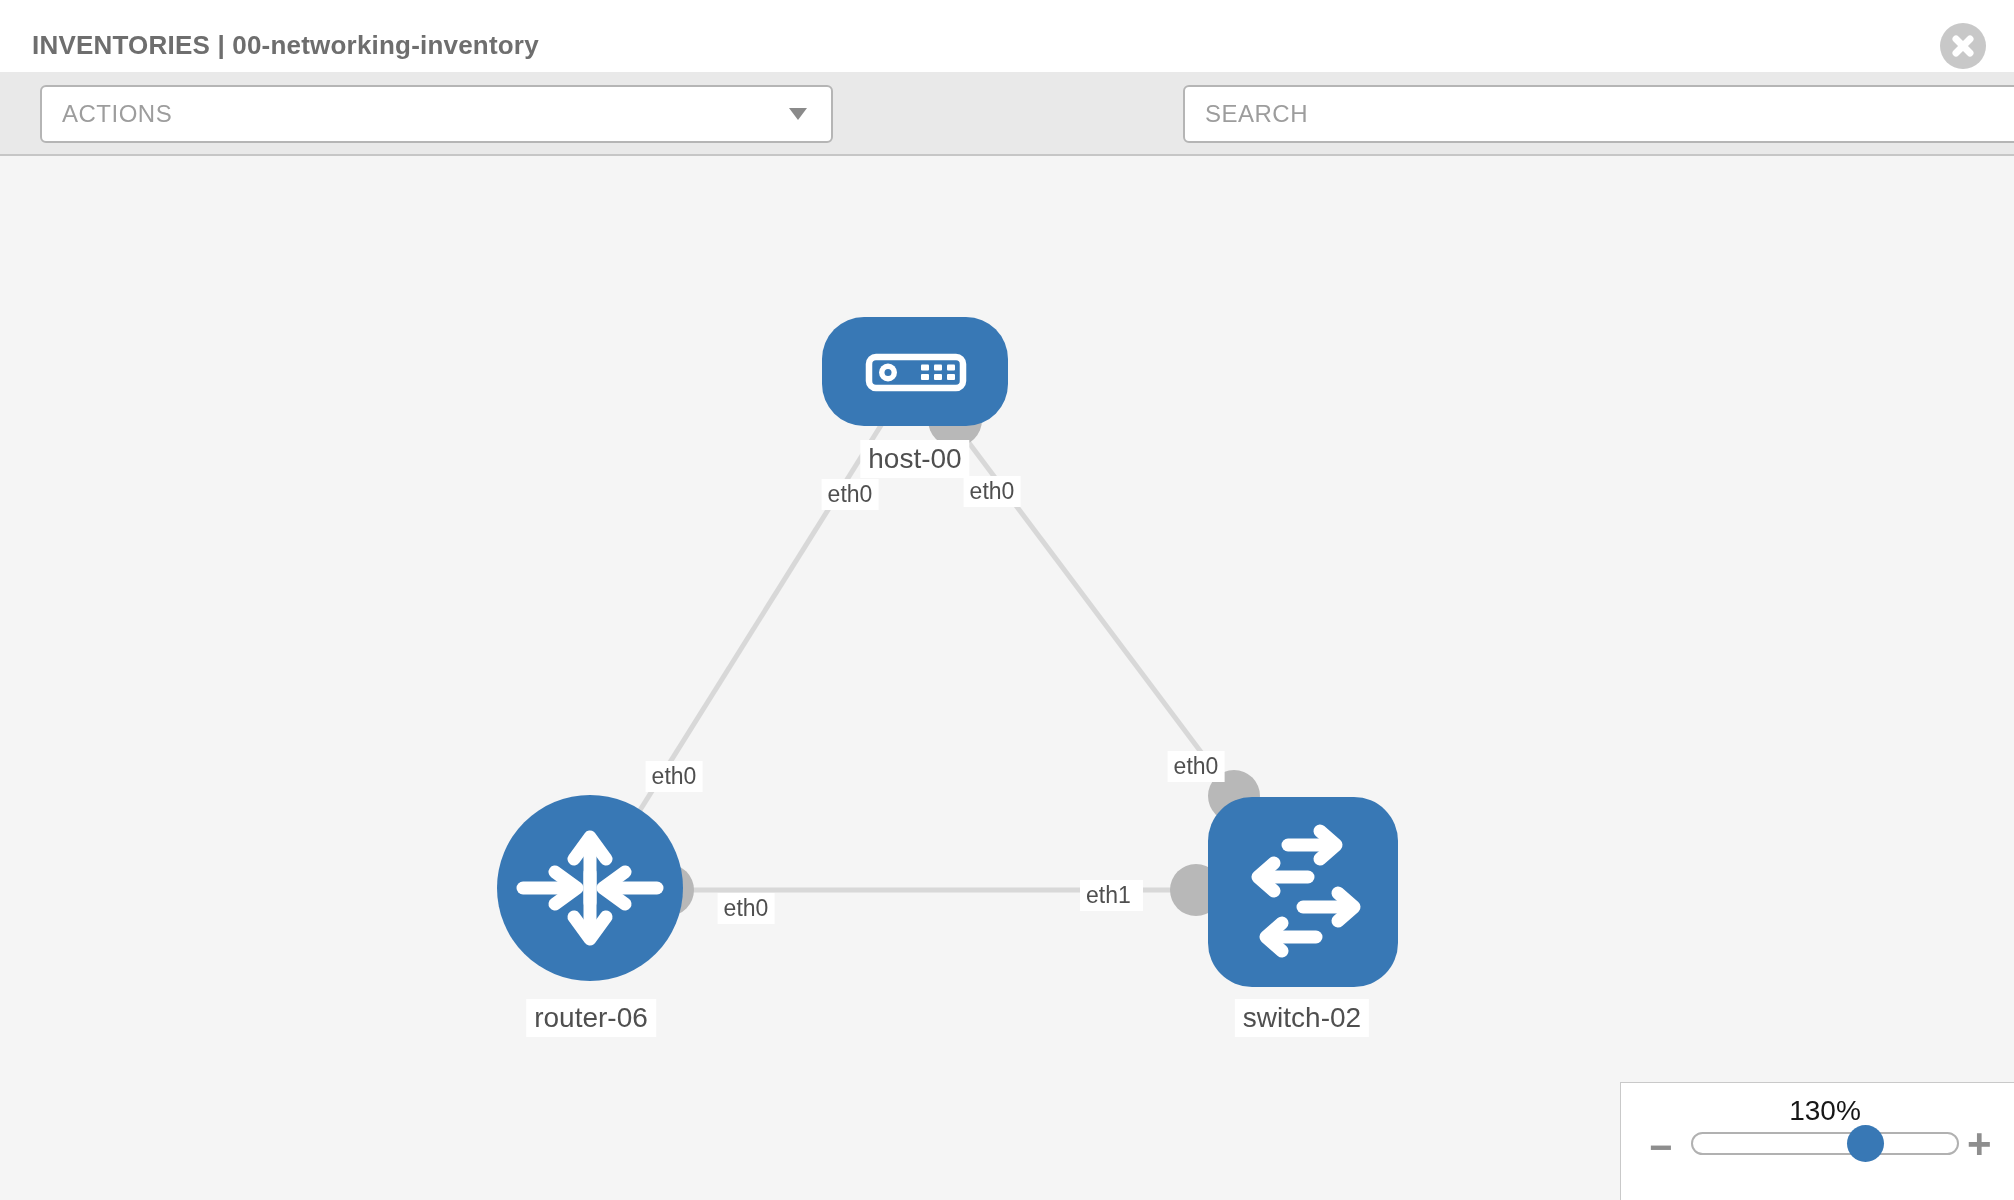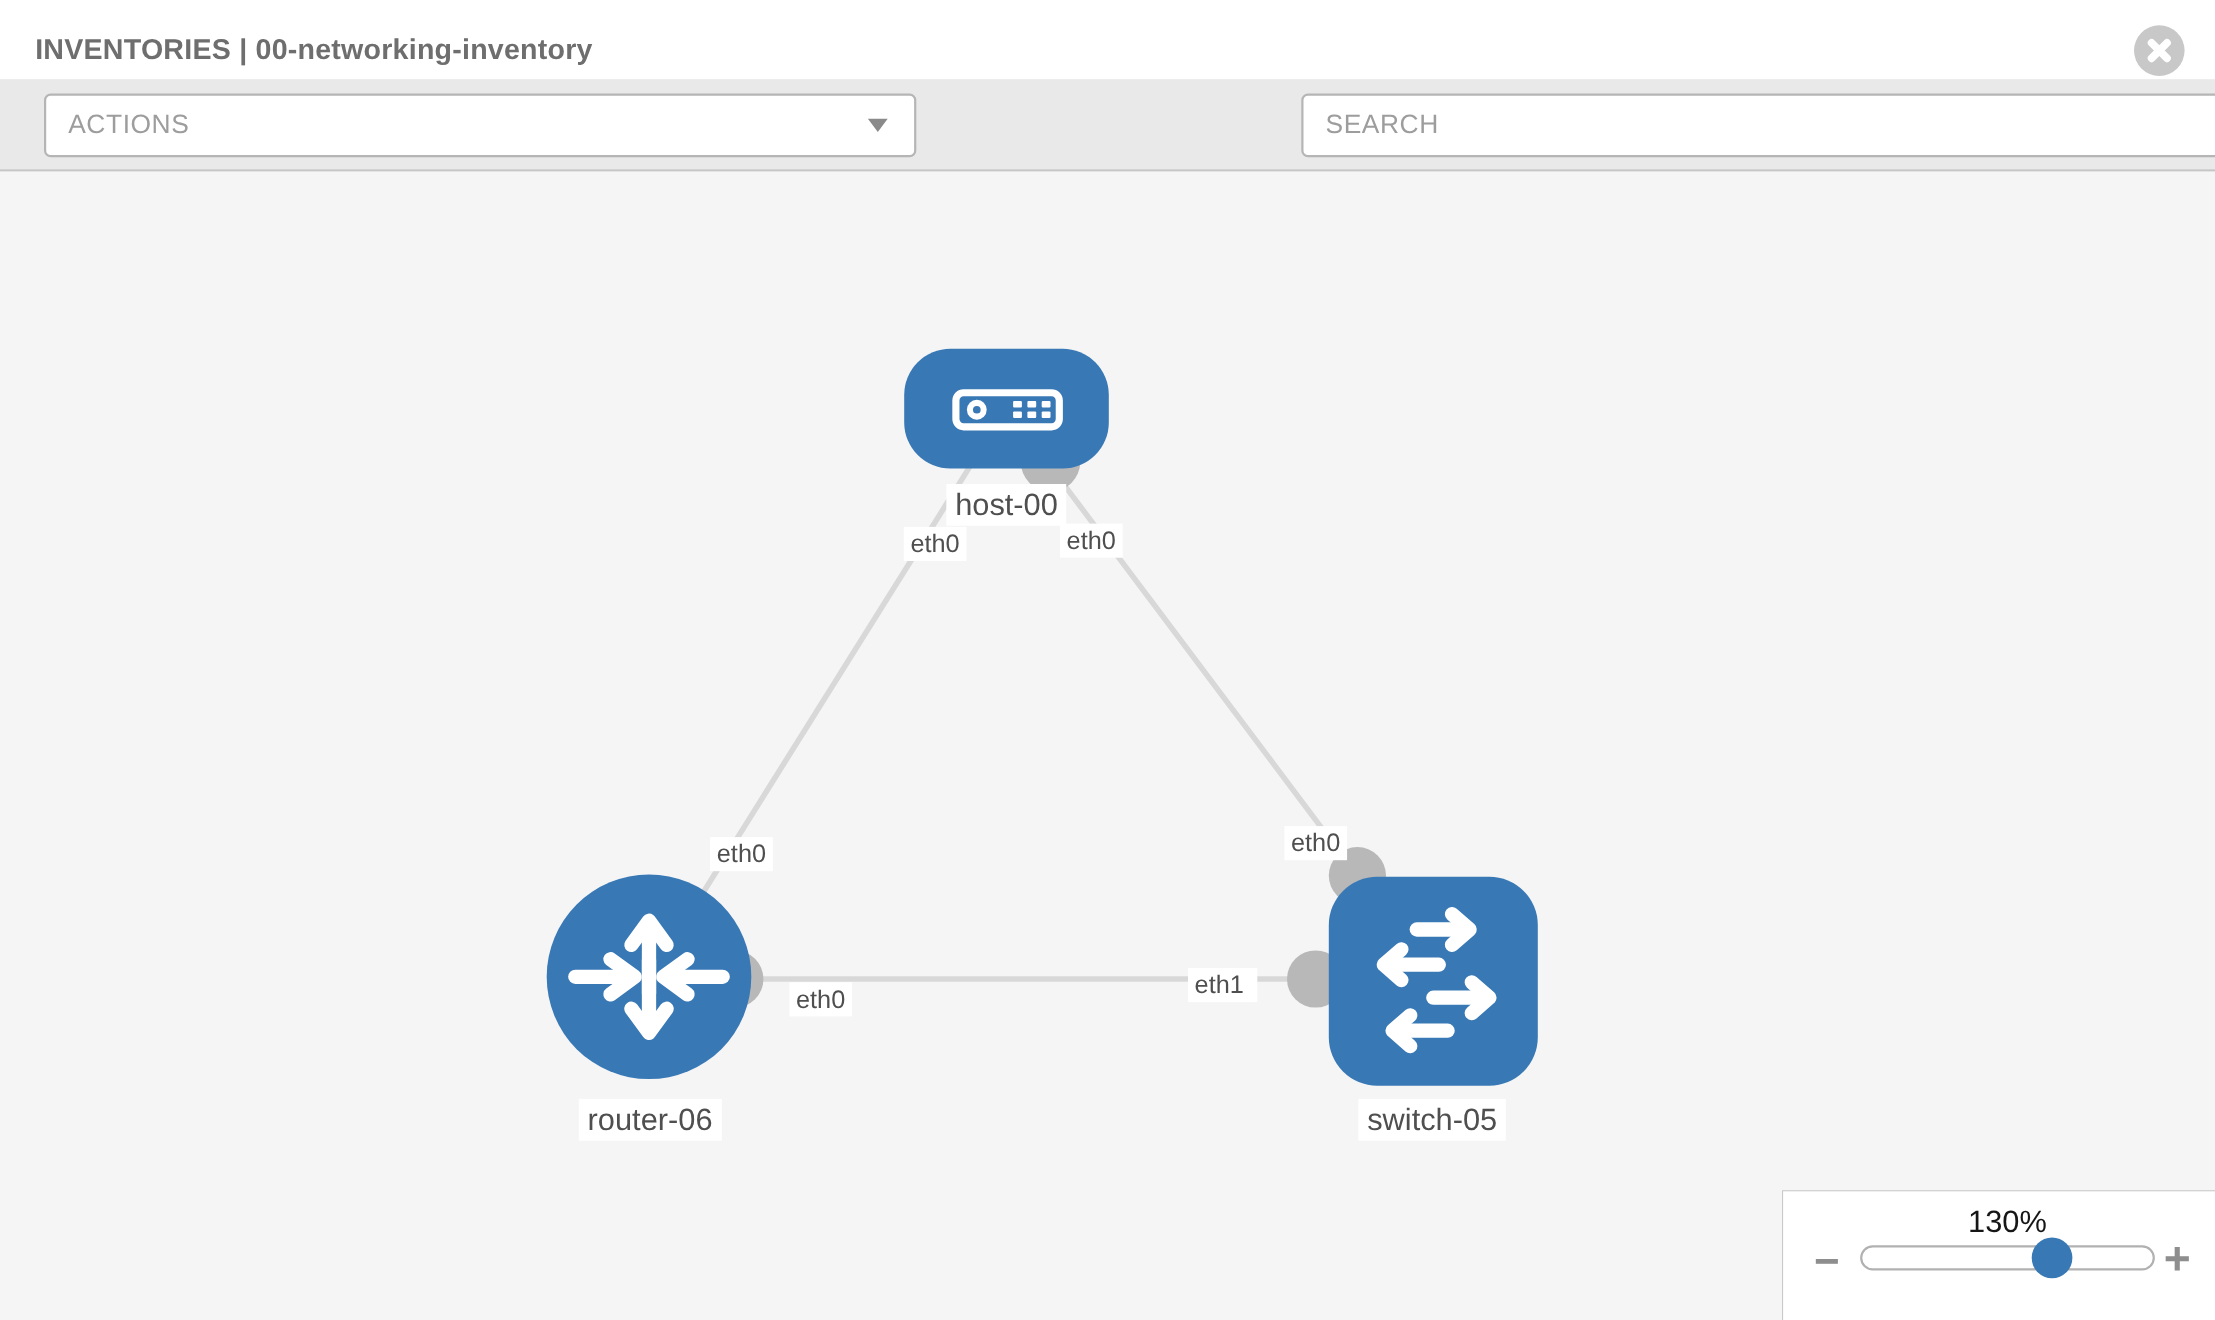--- a/index.html
+++ b/index.html
@@ -188,21 +188,21 @@
           <polyline points="130,96 146,110 130,124"></polyline>
           <line x1="108" y1="140" x2="66" y2="140"></line>
           <polyline points="74,126 58,140 74,154"></polyline>
         </g>
       </svg>
     </span>
   </div>
 
   <span class="chip node-label lbl-host">host-00</span>
   <span class="chip node-label lbl-router">router-06</span>
-  <span class="chip node-label lbl-switch">switch-05</span>
+  <span class="chip node-label lbl-switch">switch-02</span>
 
   <span class="chip if-label if-center if-host-left">eth0</span>
   <span class="chip if-label if-center if-host-right">eth0</span>
   <span class="chip if-label if-center if-hr-mid">eth0</span>
   <span class="chip if-label if-center if-hs-mid">eth0</span>
   <span class="chip if-label if-center if-rs-left">eth0</span>
   <span class="chip if-label if-rs-right-a">eth0</span>
   <span class="chip if-label if-rs-right-b">eth1</span>
 
   <div class="zoom-panel">

